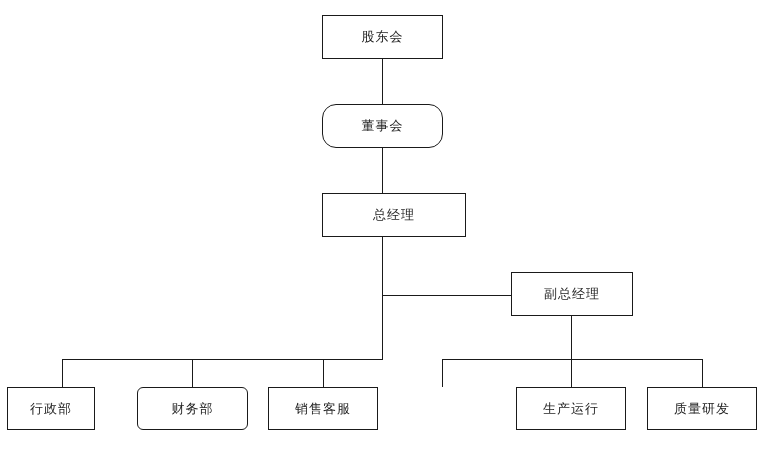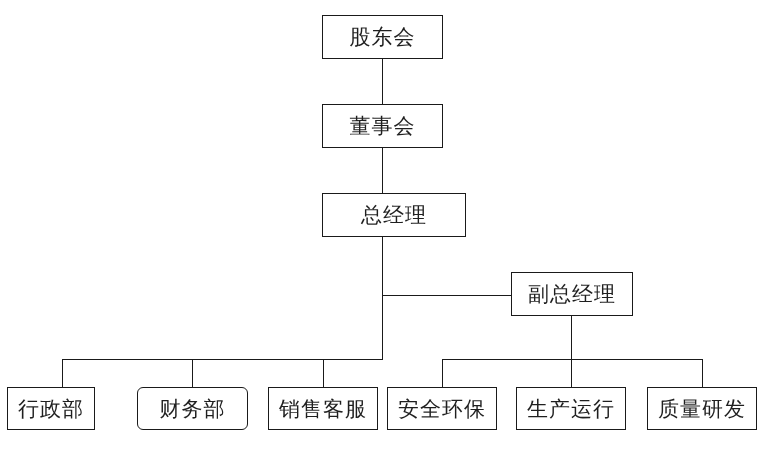--- a/index.html
+++ b/index.html
@@ -29,21 +29,21 @@
     shape-rendering: crispEdges;
   }
   .node {
     position: absolute;
     box-sizing: border-box;
     border: 1px solid #1a1a1a;
     background: #ffffff;
     display: flex;
     align-items: center;
     justify-content: center;
-    font-size: 21px;
+    font-size: 13px;
     color: #1f1f1f;
     letter-spacing: 1px;
     white-space: nowrap;
   }
 </style>
 </head>
 <body>
 
 <div class="canvas">
 
@@ -65,31 +65,30 @@
 
     <line x1="62.5" y1="359" x2="62.5" y2="387"></line>
     <line x1="192.5" y1="359" x2="192.5" y2="387"></line>
     <line x1="323.5" y1="359" x2="323.5" y2="387"></line>
     <line x1="442.5" y1="359" x2="442.5" y2="387"></line>
     <line x1="702.5" y1="359" x2="702.5" y2="387"></line>
   </svg>
 
   <div class="node" style="left:322px; top:15px;  width:121px; height:44px;">股东会</div>
 
-  <div class="node" style="left:322px; top:104px; width:121px; height:44px;">董事会</div>
+  <div class="node" style="left:322px; top:104px; width:121px; height:44px;border-radius:14px;">董事会</div>
 
   <div class="node" style="left:322px; top:193px; width:144px; height:44px;">总经理</div>
 
   <div class="node" style="left:511px; top:272px; width:122px; height:44px;">副总经理</div>
 
   <div class="node" style="left:7px;   top:387px; width:88px; height:43px;">行政部</div>
 
   <div class="node" style="left:137px; top:387px; width:111px; height:43px;border-radius:6px;">财务部</div>
 
   <div class="node" style="left:268px; top:387px; width:110px; height:43px;">销售客服</div>
 
-  <div class="node" style="left:387px; top:387px; width:110px; height:43px;">安全环保</div>
 
   <div class="node" style="left:647px; top:387px; width:110px; height:43px;">质量研发</div>
 
   <div class="node" style="left:516px; top:387px; width:110px; height:43px;">生产运行</div>
 
 </div>
 
 </body></html>

